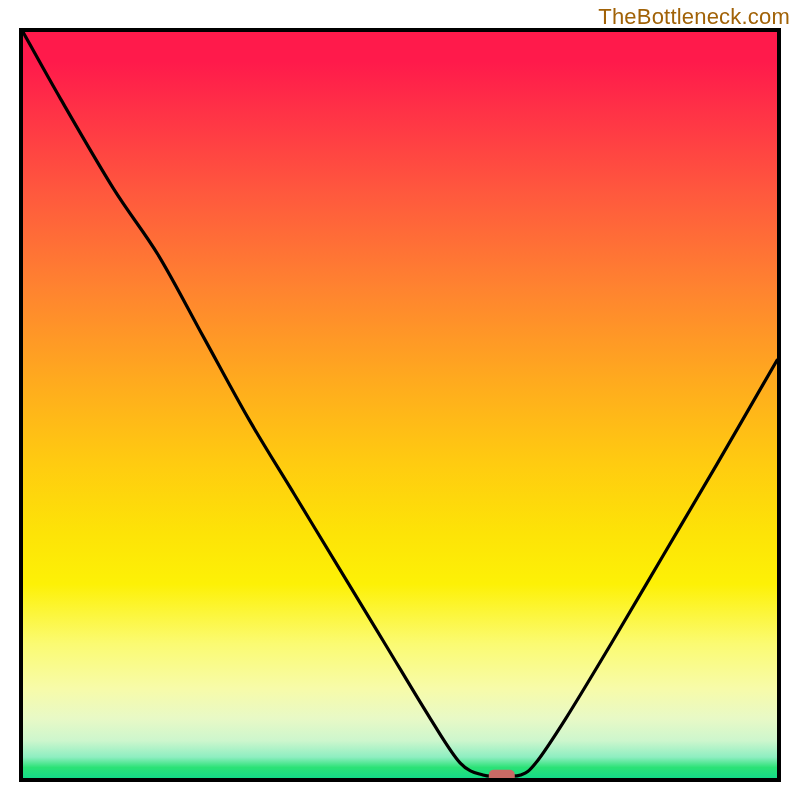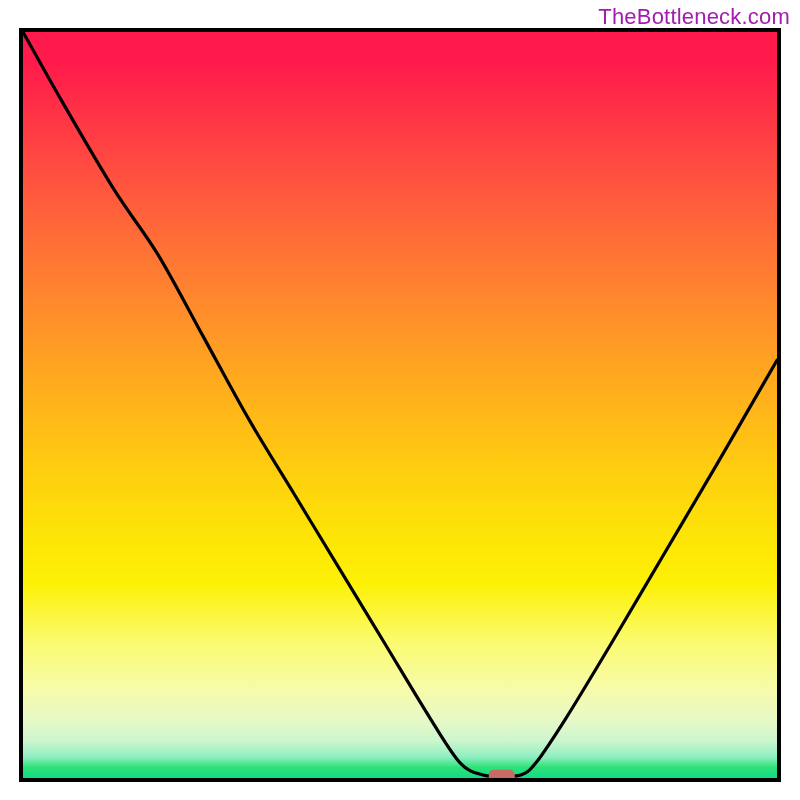--- a/index.html
+++ b/index.html
@@ -14,21 +14,21 @@
     position: relative;
     width: 800px;
     height: 800px;
   }
   .watermark {
     position: absolute;
     top: 4px;
     right: 10px;
     font-size: 22px;
     font-weight: 500;
-    color: #a21caf;
+    color: #a16207;
     letter-spacing: 0.2px;
     z-index: 10;
   }
   .plot-frame {
     position: absolute;
     left: 19px;
     top: 28px;
     width: 762px;
     height: 754px;
     border: 4px solid #000;

